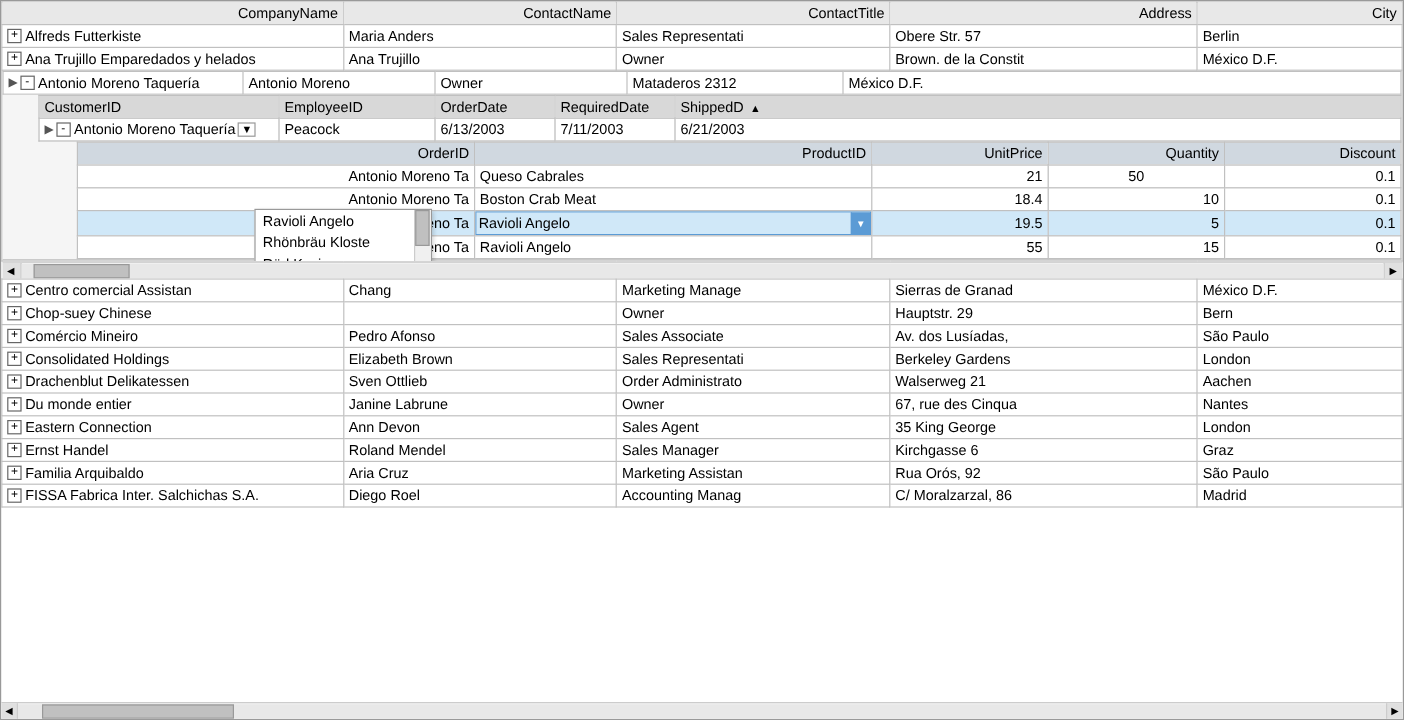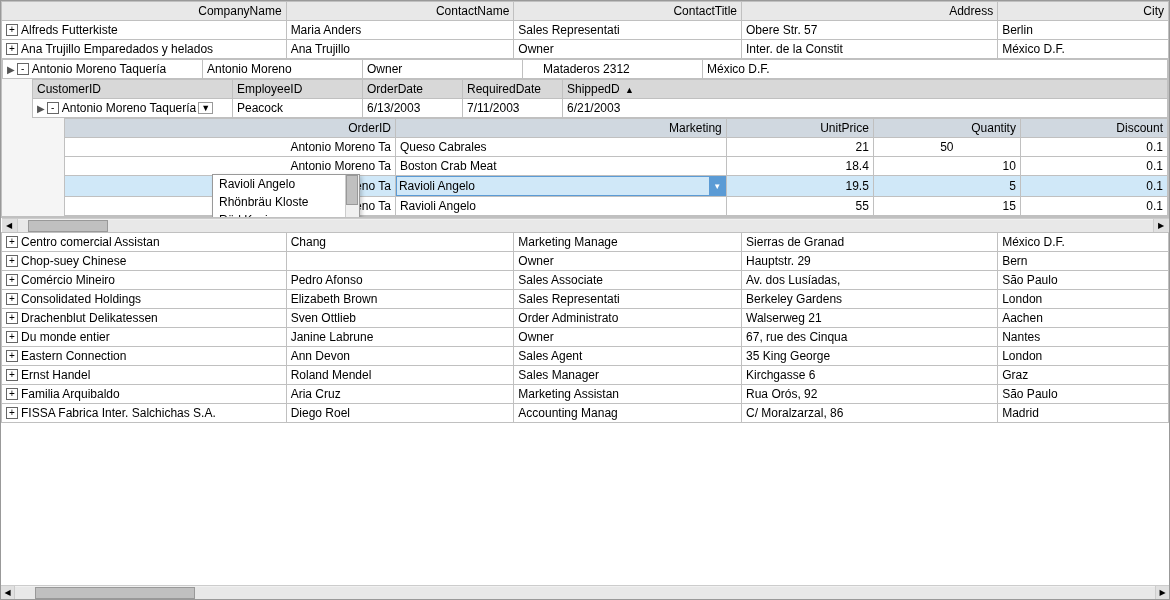--- a/index.html
+++ b/index.html
@@ -188,40 +188,40 @@
 
         <tr class="normal-row">
           <td>
             <div class="cell-content">
               <span class="expand-btn">+</span>
               <span>Ana Trujillo Emparedados y helados</span>
             </div>
           </td>
           <td>Ana Trujillo</td>
           <td>Owner</td>
-          <td>Inter. de la Constit</td>
+          <td>Brown. de la Constit</td>
           <td>México D.F.</td>
         </tr>
 
         <tr class="normal-row">
           <td colspan="5" style="padding:0;">
 
             <table style="width:100%;border-collapse:collapse;">
               <tbody>
                   <tr>
                 <td style="border:1px solid #c0c0c0;padding:2px 4px;width:280px;min-width:180px;">
                   <div class="cell-content">
                     <span style="font-size:10px;color:#555;margin-right:2px;">▶</span>
                     <span class="expand-btn">-</span>
                     <span>Antonio Moreno Taquería</span>
                   </div>
                 </td>
                 <td style="border:1px solid #c0c0c0;padding:2px 4px;width:160px;">Antonio Moreno</td>
                 <td style="border:1px solid #c0c0c0;padding:2px 4px;width:160px;">Owner</td>
-                <td style="border:1px solid #c0c0c0;padding:2px 20px;width:180px;">Mataderos  2312</td>
+                <td style="border:1px solid #c0c0c0;padding:2px 4px;width:180px;">Mataderos  2312</td>
                 <td style="border:1px solid #c0c0c0;padding:2px 4px;">México D.F.</td>
               </tr>
             </tbody>
               </table>
 
             <div style="padding-left:30px;background:#f5f5f5;border-bottom:1px solid #c0c0c0;">
               <table class="sub-table">
                 <thead>
                   <tr>
                     <th style="width:220px;margin-top:27px;">
@@ -265,21 +265,21 @@
               </table>
 
               <div style="padding-left:32px;position:relative;">
                 <table class="order-detail-table">
                   <thead>
                     <tr>
                       <th style="width:180px;text-align:right;">
                         <span>OrderID</span>
                       </th>
                       <th style="width:180px;">
-                        <span>Marketing</span>
+                        <span>ProductID</span>
                       </th>
                       <th style="width:80px;text-align:right;">
                         <span>UnitPrice</span>
                       </th>
                       <th style="width:80px;text-align:right;">
                         <span>Quantity</span>
                       </th>
                       <th style="width:80px;text-align:right;">
                         <span>Discount</span>
                       </th>

